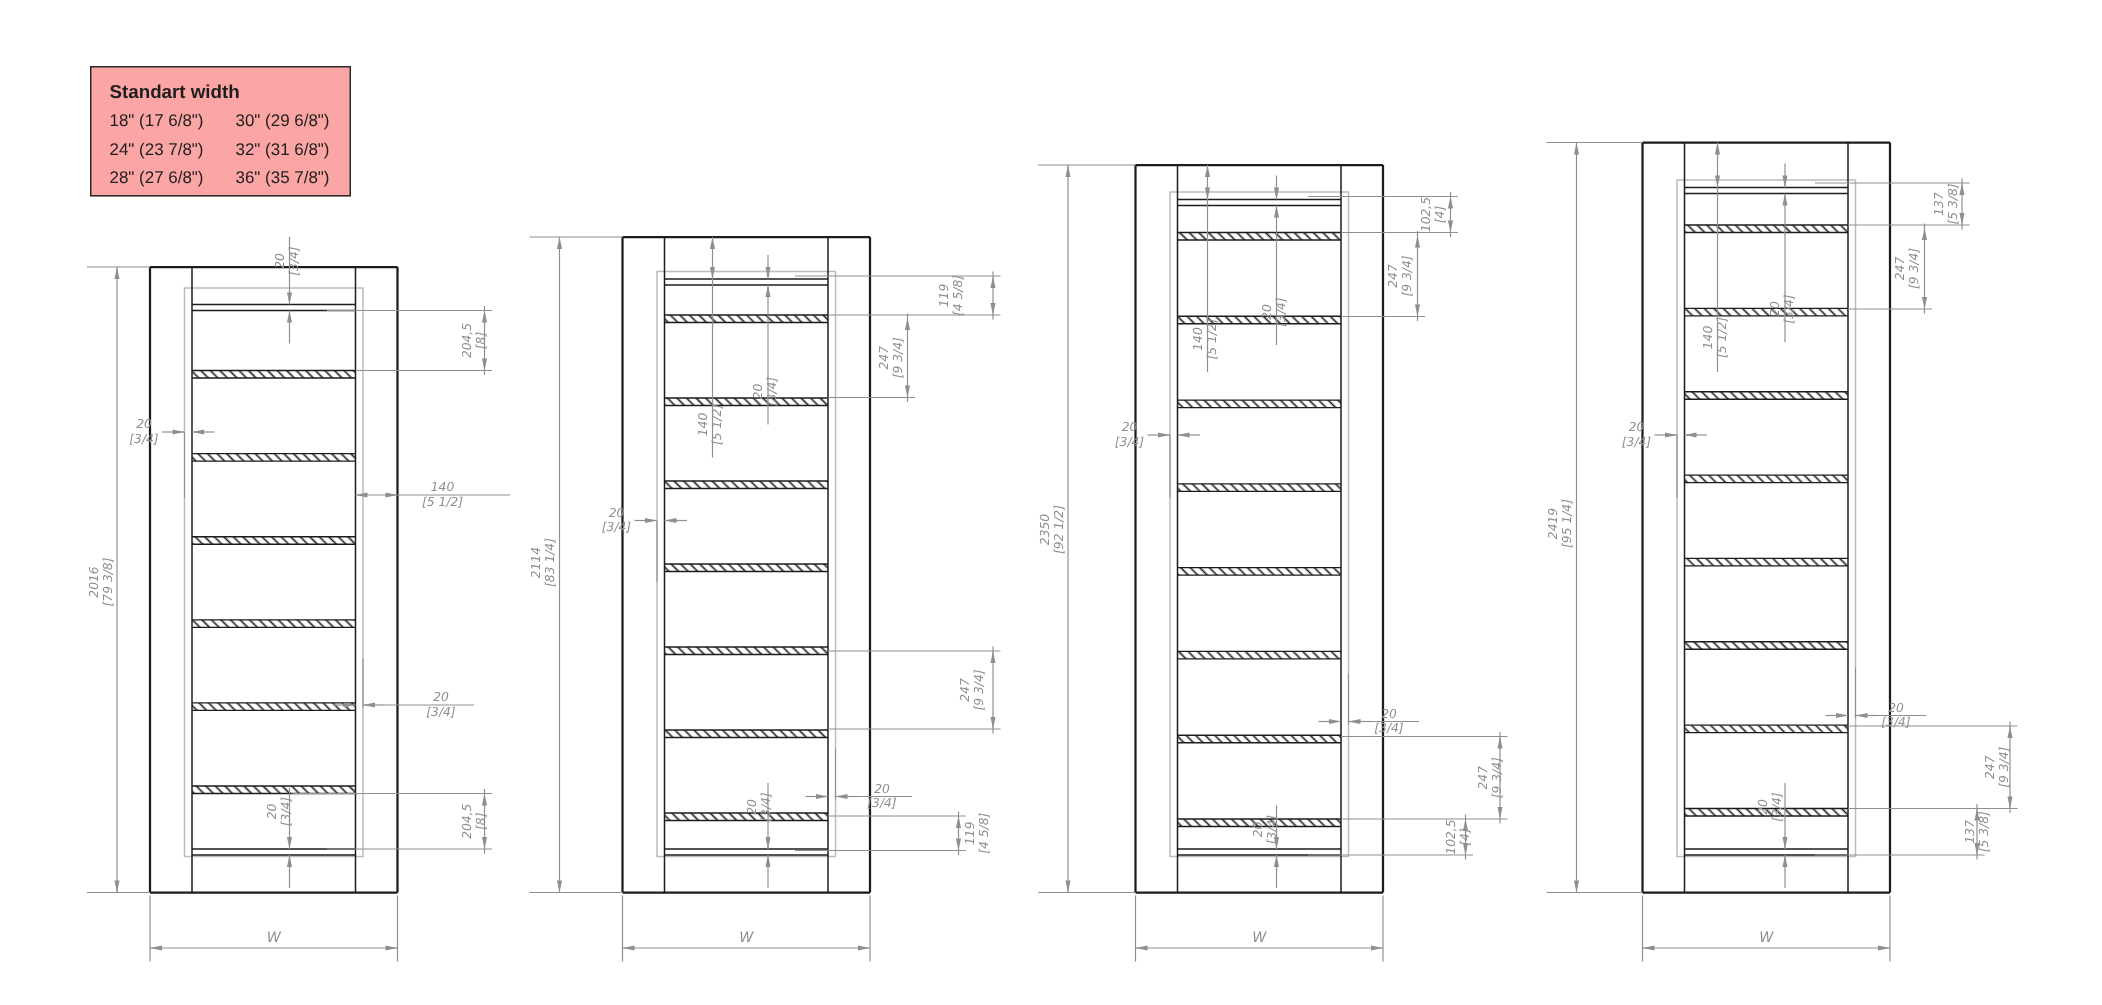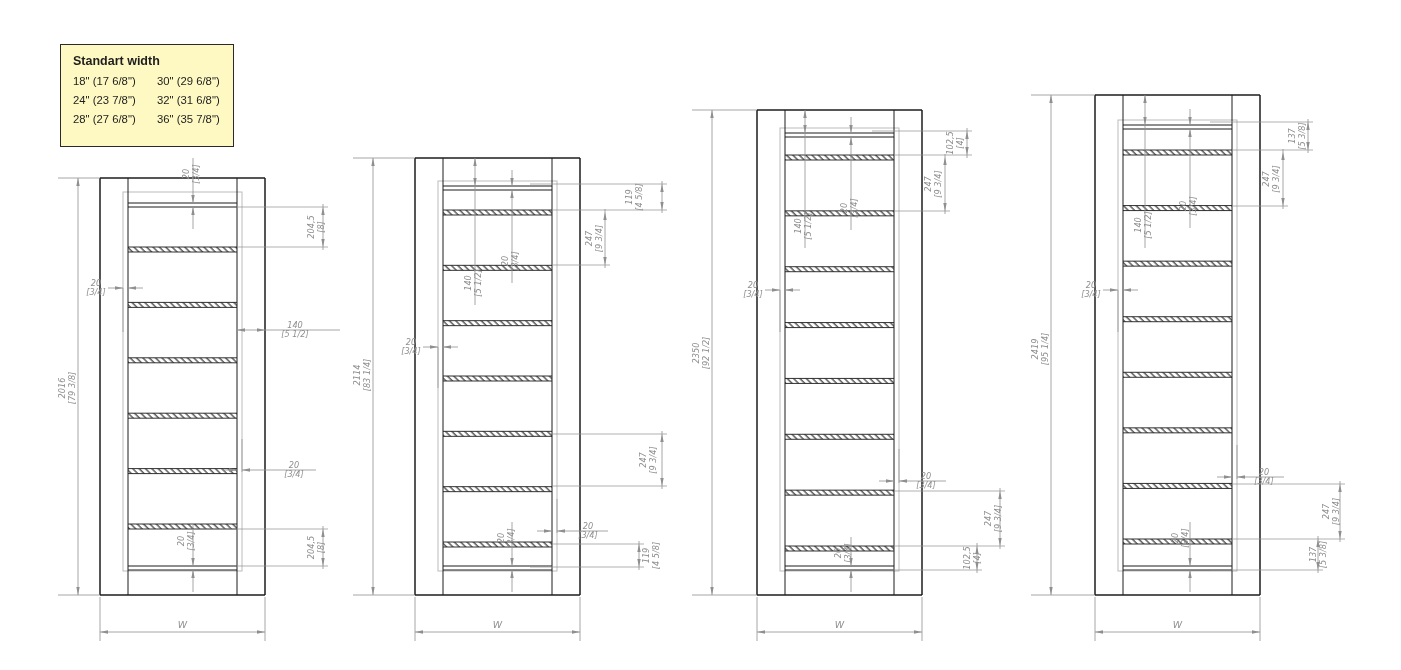--- a/index.html
+++ b/index.html
@@ -1,19 +1,19 @@
 <!DOCTYPE html>
 <html><head>
 <meta charset="utf-8">
 <style>
   html,body{margin:0;padding:0;background:#fff;}
   .canvas{position:relative;width:1401px;height:670px;background:#ffffff;overflow:hidden;
           font-family:"Liberation Sans", sans-serif;}
   .legend{position:absolute;left:60px;top:44px;width:174px;box-sizing:border-box;
-          border:1.5px solid #2a2a2a;padding:9px 12px 21px 12px;background:#fef9c3;color:#1e1e1e;}
+          border:1.5px solid #2a2a2a;padding:9px 12px 5px 12px;background:#fca5a5;color:#1e1e1e;}
   .legend-title{font-weight:bold;font-size:12.5px;margin-bottom:7px;}
   .legend-grid{display:grid;grid-template-columns:84px auto;row-gap:7px;font-size:11.3px;}
   svg text{font-family:"DejaVu Sans", sans-serif;}
 </style>
 </head>
 <body>
 
 <div class="canvas">
   <div class="legend">
     <div class="legend-title">Standart width</div>

